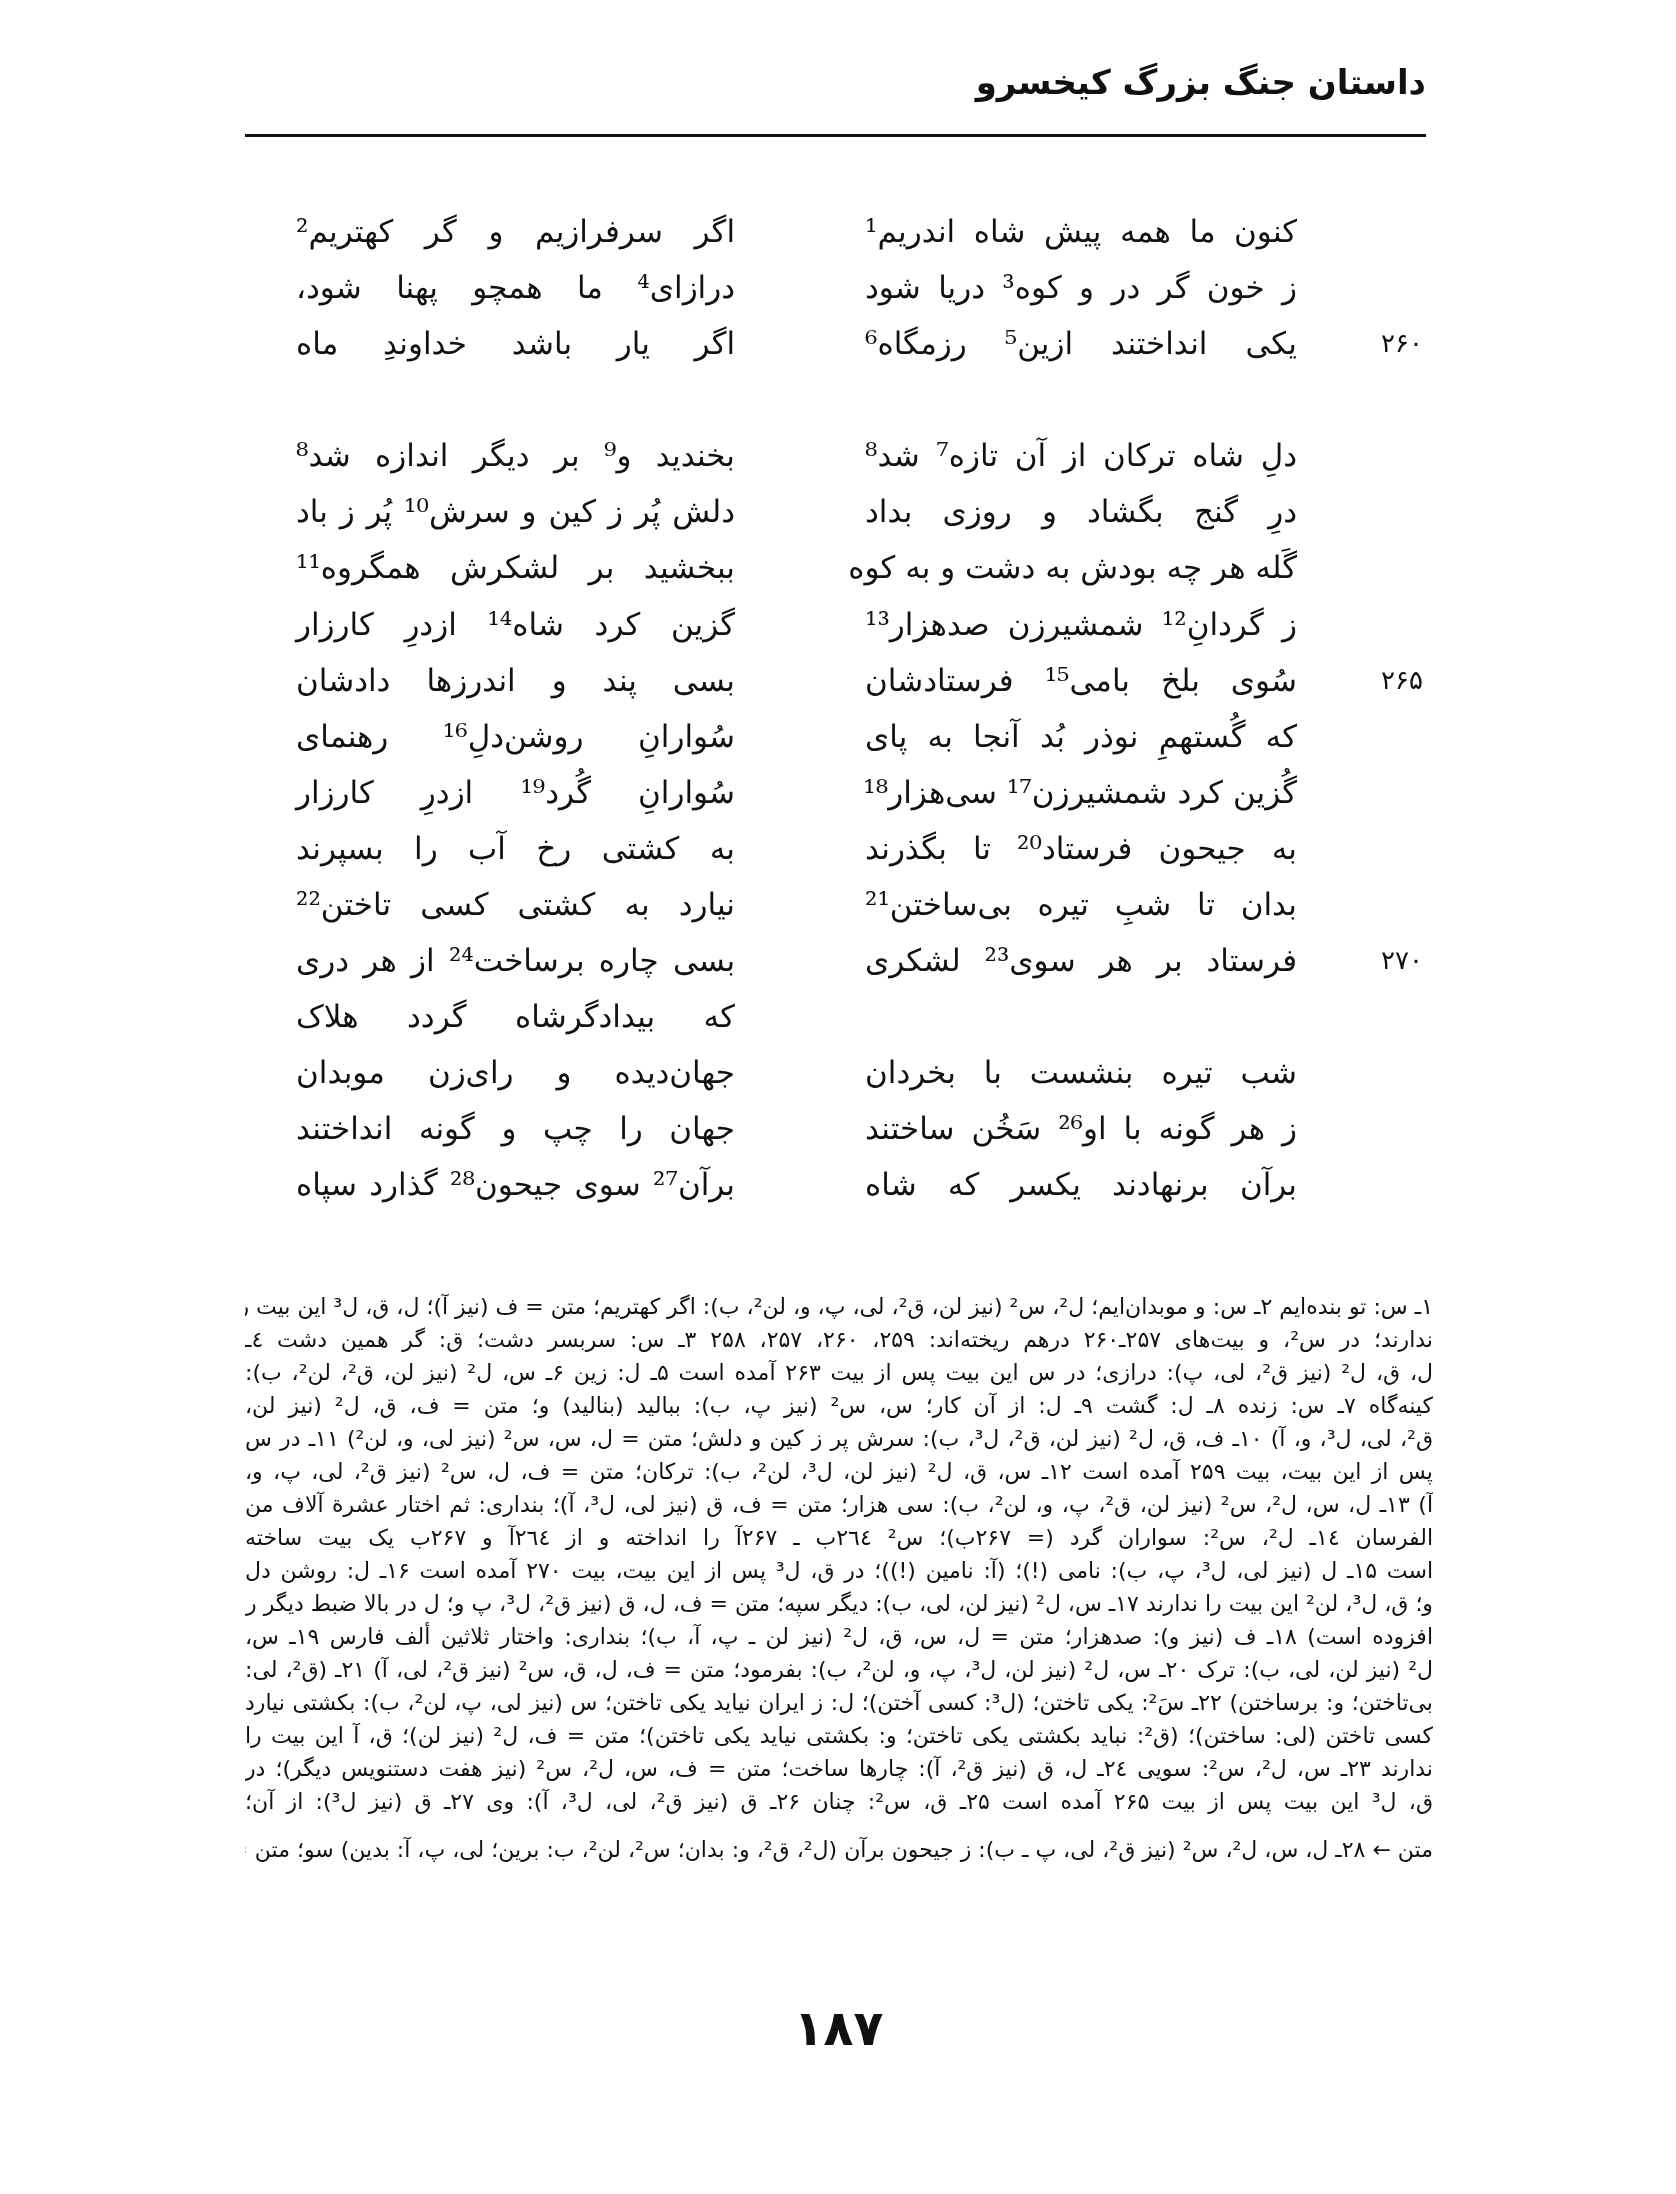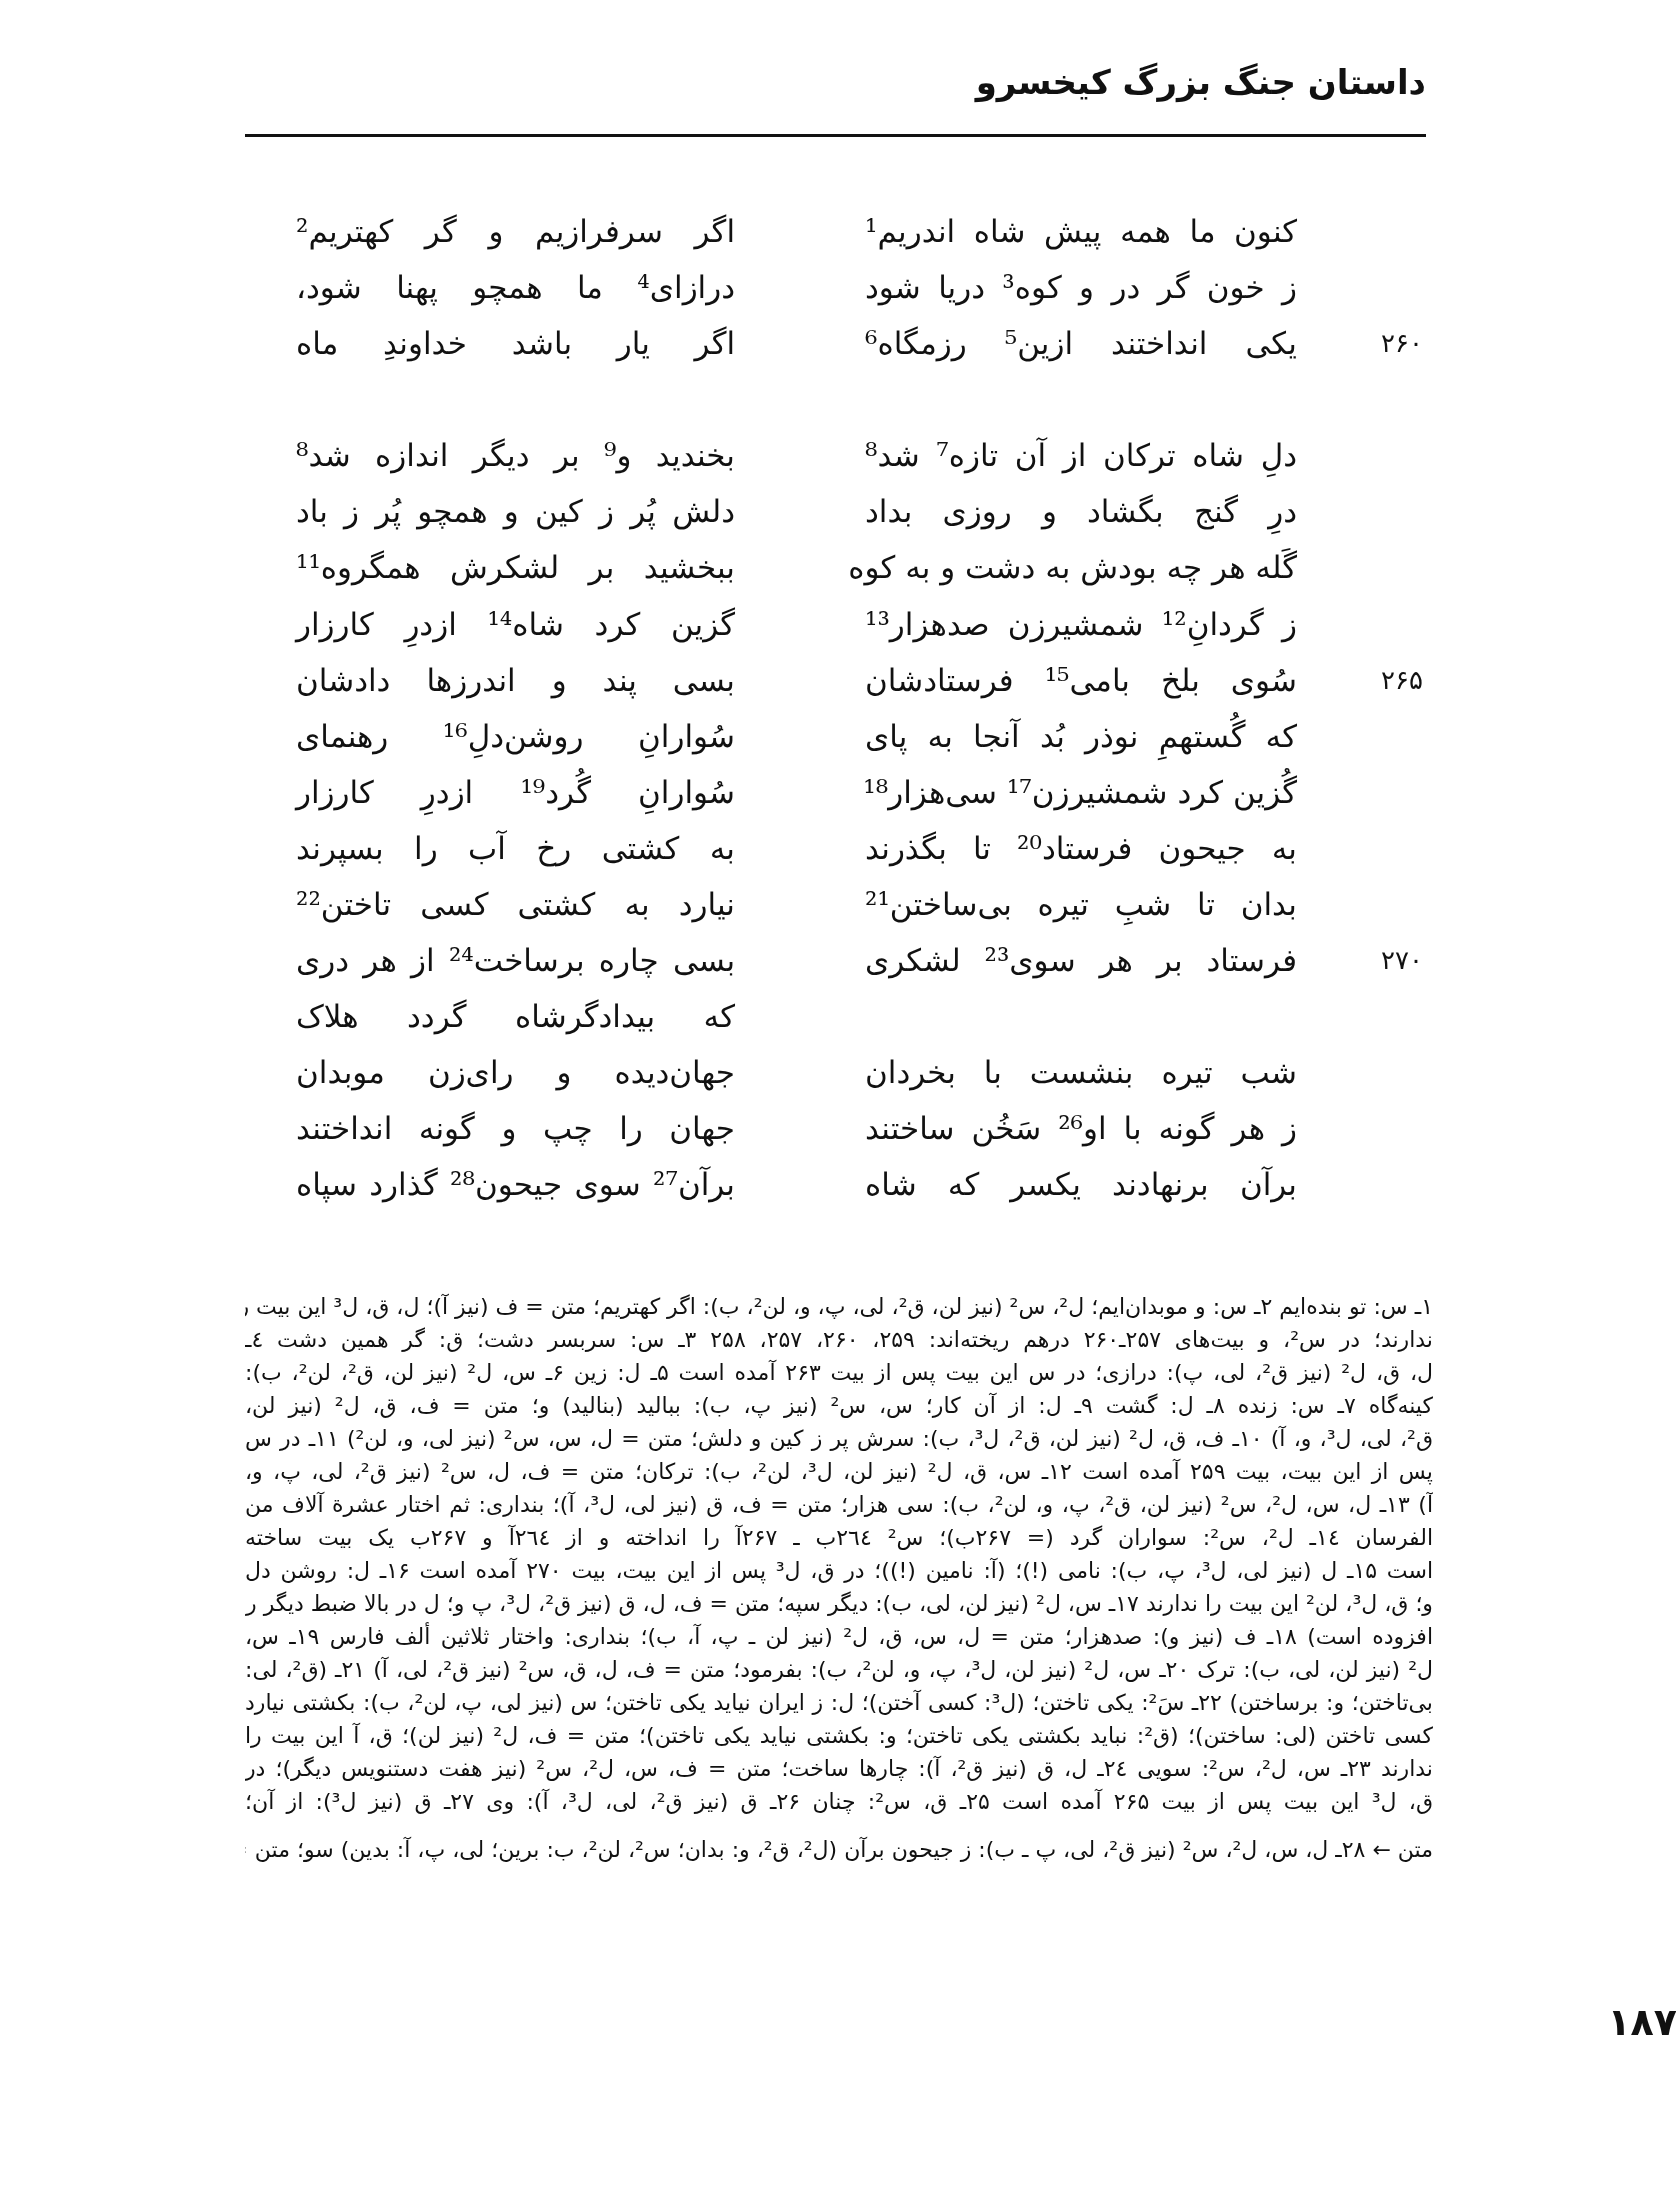--- a/index.html
+++ b/index.html
@@ -9,21 +9,21 @@
   .rule { position:absolute; left:245px; right:251px; top:134px; height:3.4px; background:#111; }
   .verses { position:absolute; top:203px; left:0; width:1677px; }
   .couplet-row { position:absolute; left:0; width:1677px; height:56px; direction:rtl; }
   .hemistich { position:absolute; top:0; font-size:31px; line-height:56px; direction:rtl; text-align:justify; text-align-last:justify; white-space:nowrap; }
   .hemi-right { right:380px; width:432px; }
   .hemi-left { right:942px; width:439px; }
   .verse-num { position:absolute; right:254px; top:0; font-size:26px; line-height:56px; font-family:"DejaVu Sans", sans-serif; direction:rtl; }
   .footnotes { position:absolute; left:245px; width:1188px; top:1290px; direction:rtl; font-size:22px; line-height:33px; text-align:justify; font-family:"DejaVu Sans", sans-serif; }
   .fn-line { display:block; white-space:nowrap; overflow:hidden; text-align:justify; text-align-last:justify; height:33px; }
   .fn-last { margin-top:15px; padding-right:0; padding-left:81px; text-align-last:justify; }
-  .page-number { position:absolute; left:0; width:1677px; top:2000px; text-align:right; font-size:38px; font-weight:bold; font-family:"DejaVu Sans", sans-serif; }
+  .page-number { position:absolute; left:0; width:1677px; top:2000px; text-align:center; font-size:49px; font-weight:bold; font-family:"DejaVu Sans", sans-serif; }
 </style>
 </head>
 <body>
 
 <div class="page">
   <div class="running-head">داستان جنگ بزرگ کیخسرو</div>
   <div class="rule"></div>
 
   <div class="verses" id="verses">
       <div class="couplet-row" style="top: 0px;">
@@ -47,21 +47,21 @@
         <span class="hemistich hemi-left"></span>
       </div>
       <div class="couplet-row" style="top: 224px;">
         <span class="verse-num"></span>
         <span class="hemistich hemi-right">دلِ شاه ترکان از آن تازه⁷ شد⁸</span>
         <span class="hemistich hemi-left">بخندید و⁹ بر دیگر اندازه شد⁸</span>
       </div>
       <div class="couplet-row" style="top: 280px;">
         <span class="verse-num"></span>
         <span class="hemistich hemi-right">درِ گنج بگشاد و روزی بداد</span>
-        <span class="hemistich hemi-left">دلش پُر ز کین و همچو پُر ز باد</span>
+        <span class="hemistich hemi-left">دلش پُر ز کین و سرش¹⁰ پُر ز باد</span>
       </div>
       <div class="couplet-row" style="top: 336px;">
         <span class="verse-num"></span>
         <span class="hemistich hemi-right">گَله هر چه بودش به دشت و به کوه</span>
         <span class="hemistich hemi-left">ببخشید بر لشکرش همگروه¹¹</span>
       </div>
       <div class="couplet-row" style="top: 393px;">
         <span class="verse-num"></span>
         <span class="hemistich hemi-right">ز گردانِ¹² شمشیرزن صدهزار¹³</span>
         <span class="hemistich hemi-left">گزین کرد شاه¹⁴ ازدرِ کارزار</span>

